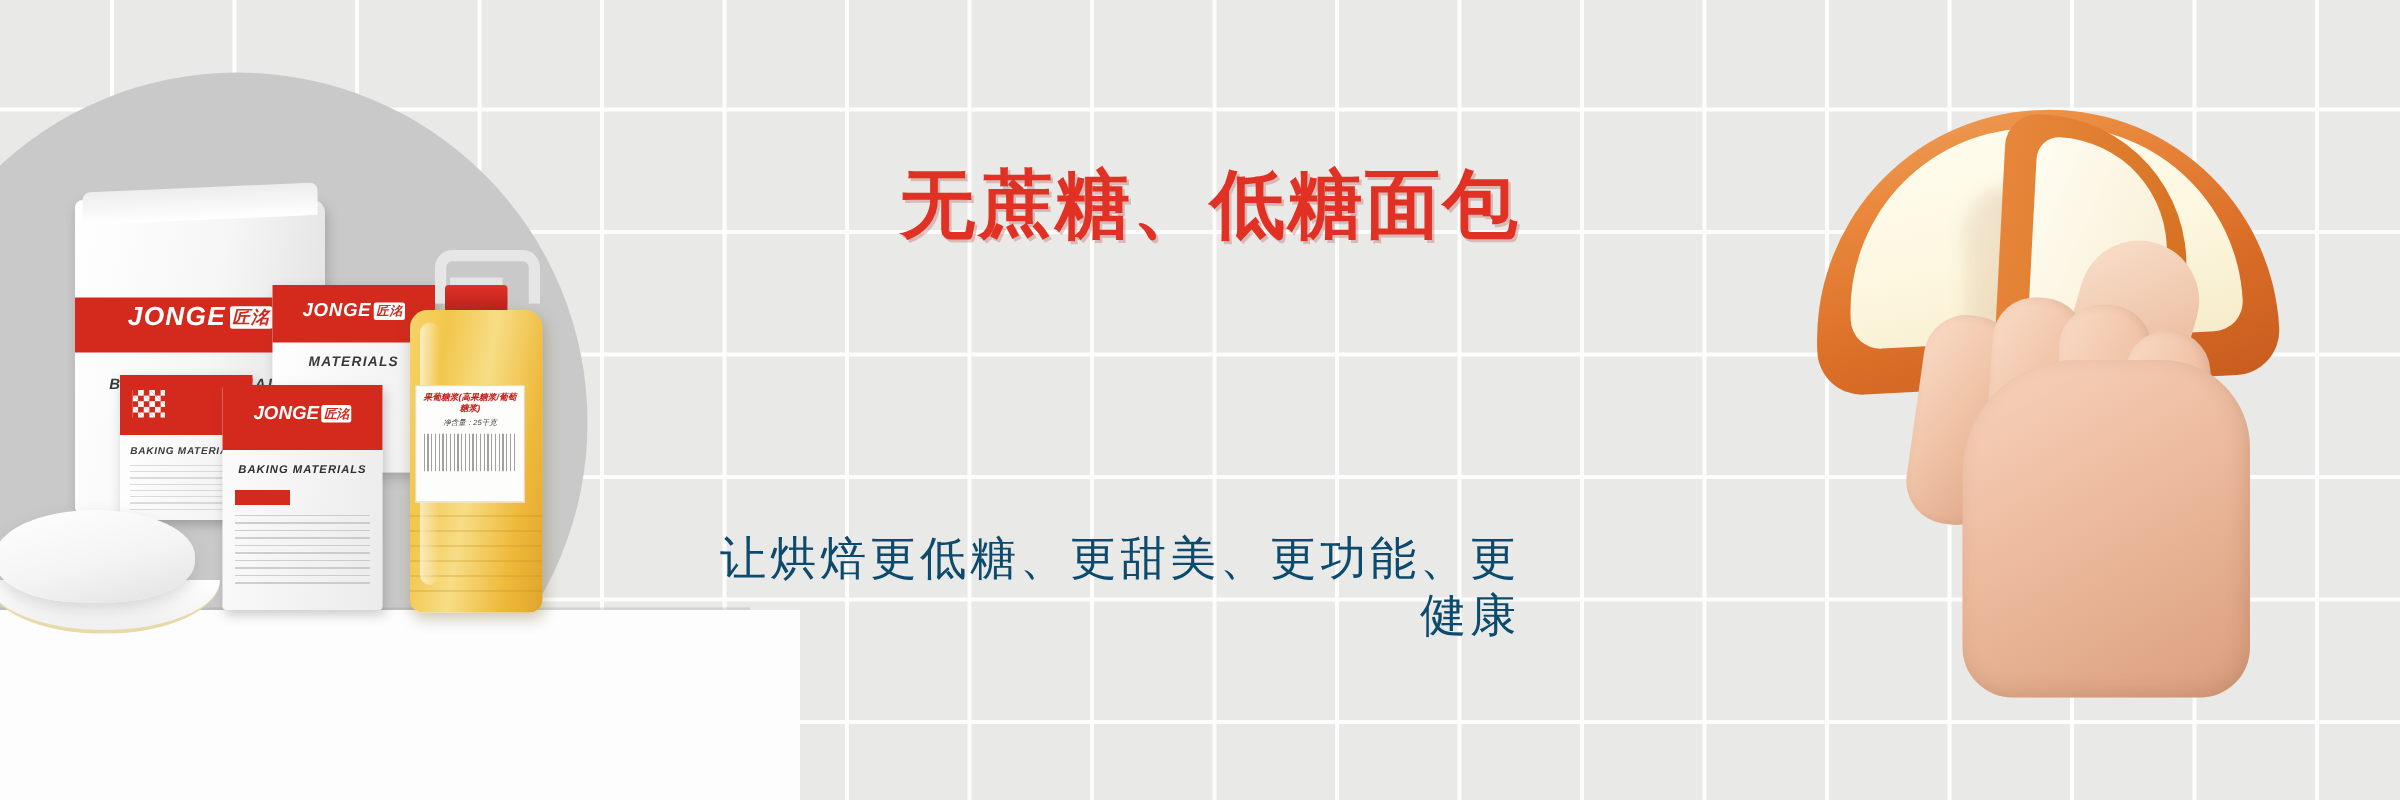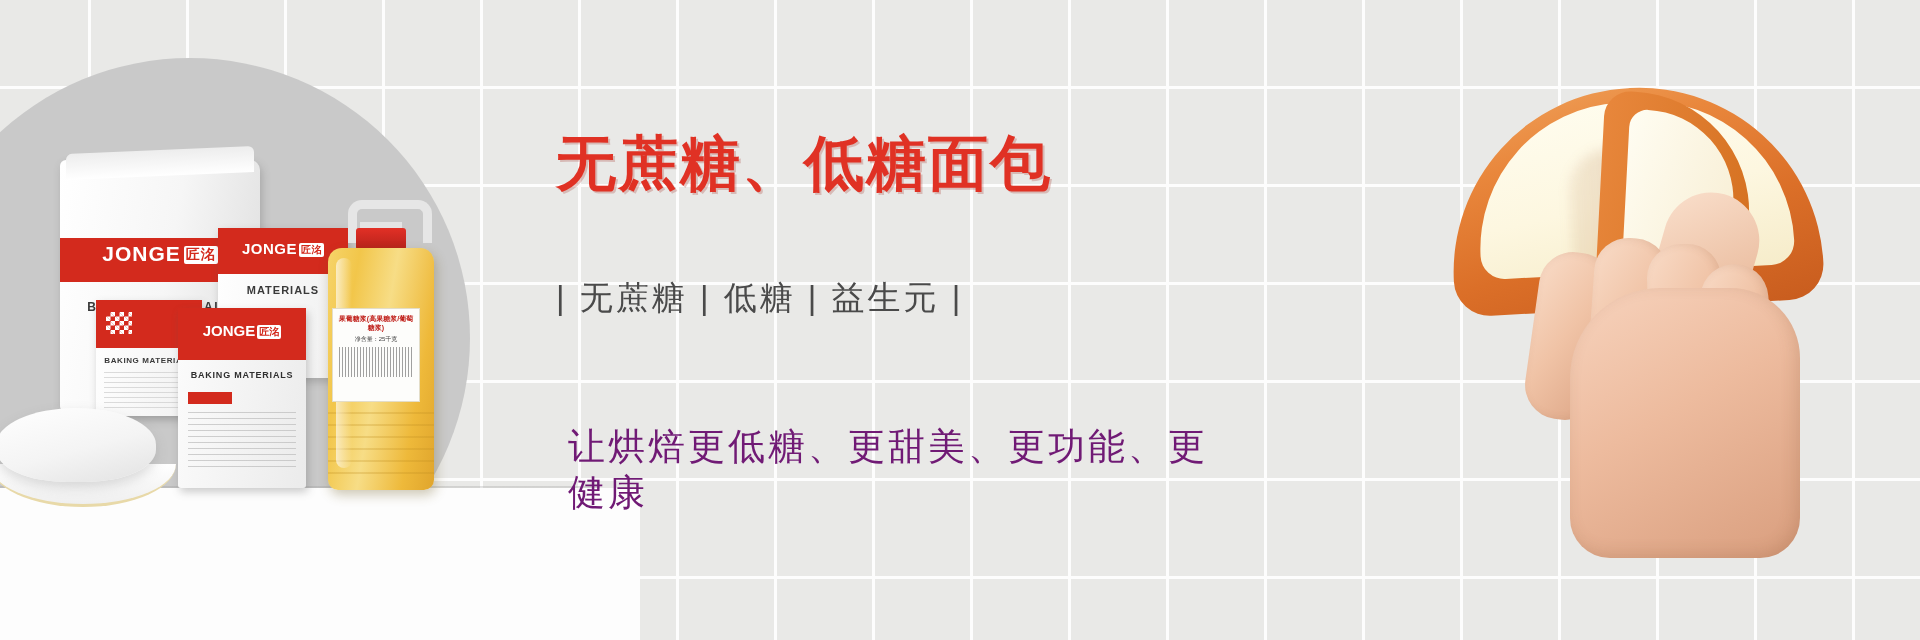--- a/index.html
+++ b/index.html
@@ -34,21 +34,21 @@
   .table-surface{
     position:absolute;
     left:0;top:488px;width:640px;height:152px;
     background:#fdfdfd;
   }
   .table-shadow{
     position:absolute;left:0;top:486px;width:600px;height:10px;
     background:linear-gradient(to bottom, rgba(150,150,150,.30), rgba(150,150,150,0));
   }
   
-  .products{position:absolute;left:0;top:0;width:640px;height:640px;}
+  .products{position:absolute;left:0;top:0;width:640px;height:640px;font-style:italic;}
 
   .bag{position:absolute;border-radius:3px;box-shadow:2px 4px 9px rgba(90,90,90,.30);}
   
   .bag-a{
     left:60px;top:160px;width:200px;height:250px;
     background:linear-gradient(100deg,#ffffff 0%,#f6f6f6 52%,#dedede 100%);
     border-radius:6px 10px 4px 4px;
   }
   .bag-a .fold{
     position:absolute;left:6px;top:-10px;width:188px;height:26px;
@@ -265,21 +265,21 @@
   .f4{left:284px;top:86px;width:68px;height:152px;transform:rotate(-5deg);}
   .thumb{
     position:absolute;left:240px;top:14px;width:96px;height:120px;
     background:linear-gradient(140deg,#fae0cd,#e7b595);
     border-radius:48px 48px 30px 30px;transform:rotate(16deg);
   }
 
   
   .copy{
     position:absolute;left:556px;top:0;width:660px;height:640px;
-    text-align:left;color:#3b3b3b;
+    text-align:right;color:#3b3b3b;
   }
   .headline1{
     position:absolute;left:0;top:132px;width:100%;
     font-size:60px;line-height:64px;font-weight:bold;
     color:#e03124;letter-spacing:2px;
     text-shadow:2px 2px 0 rgba(150,20,10,.22);
   }
   .headline2-row{
     position:absolute;left:0;top:202px;width:100%;
     display:flex;align-items:center;justify-content:center;gap:14px;
@@ -288,22 +288,22 @@
   .headline2{
     font-size:54px;line-height:58px;font-weight:bold;color:#e03124;
     letter-spacing:2px;white-space:nowrap;
     text-shadow:2px 2px 0 rgba(150,20,10,.22);
   }
   .subline{
     position:absolute;left:0;top:278px;width:100%;
     font-size:33px;line-height:40px;color:#4a4a4a;letter-spacing:3px;
   }
   .tagline{
-    position:absolute;left:12px;top:424px;width:100%;
-    font-size:37px;line-height:46px;color:#701a75;letter-spacing:3px;
+    position:absolute;left:0;top:424px;width:100%;
+    font-size:37px;line-height:46px;color:#0c4a6e;letter-spacing:3px;
   }
 </style>
 </head>
 <body>
 
 <div class="banner">
 
   <div class="grid"></div>
 
   <div class="circle"></div>
@@ -381,18 +381,17 @@
       <div class="finger f4"></div>
       <div class="palm"></div>
     </div>
   </div>
 
   <div class="copy">
 
     <div class="headline1">无蔗糖、低糖面包</div>
 
 
-    <div class="subline">| 无蔗糖 | 低糖 | 益生元 |</div>
 
     <div class="tagline">让烘焙更低糖、更甜美、更功能、更健康</div>
   </div>
 
 </div>
 
 </body></html>

